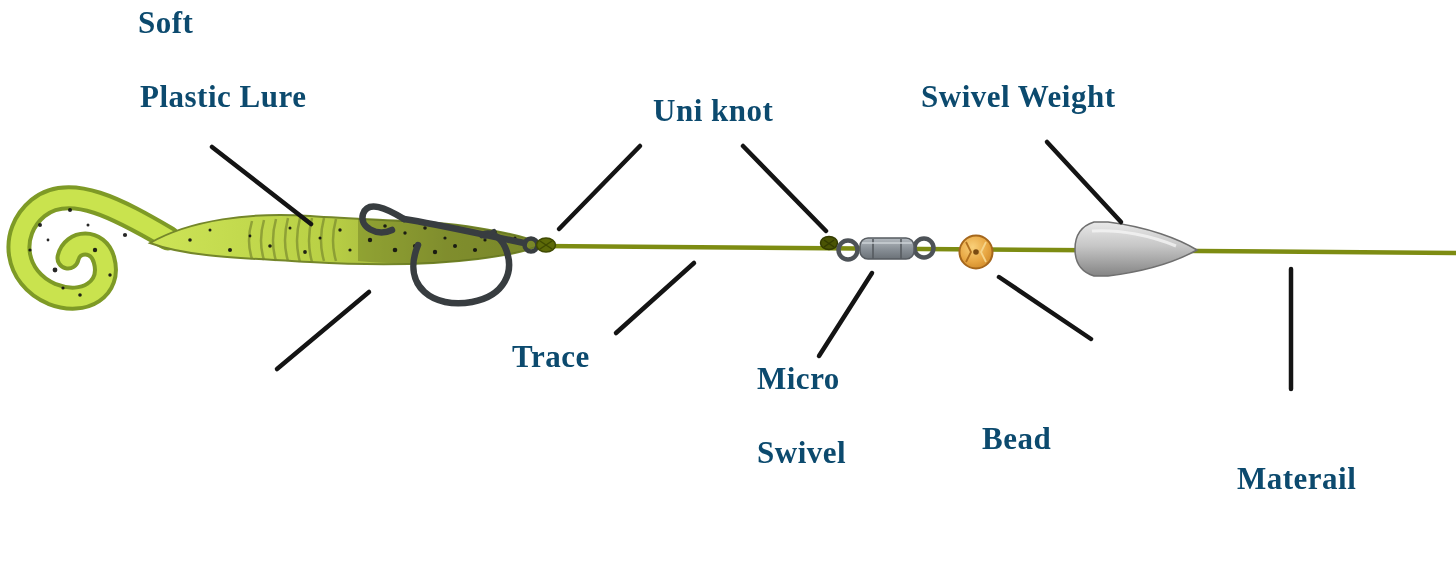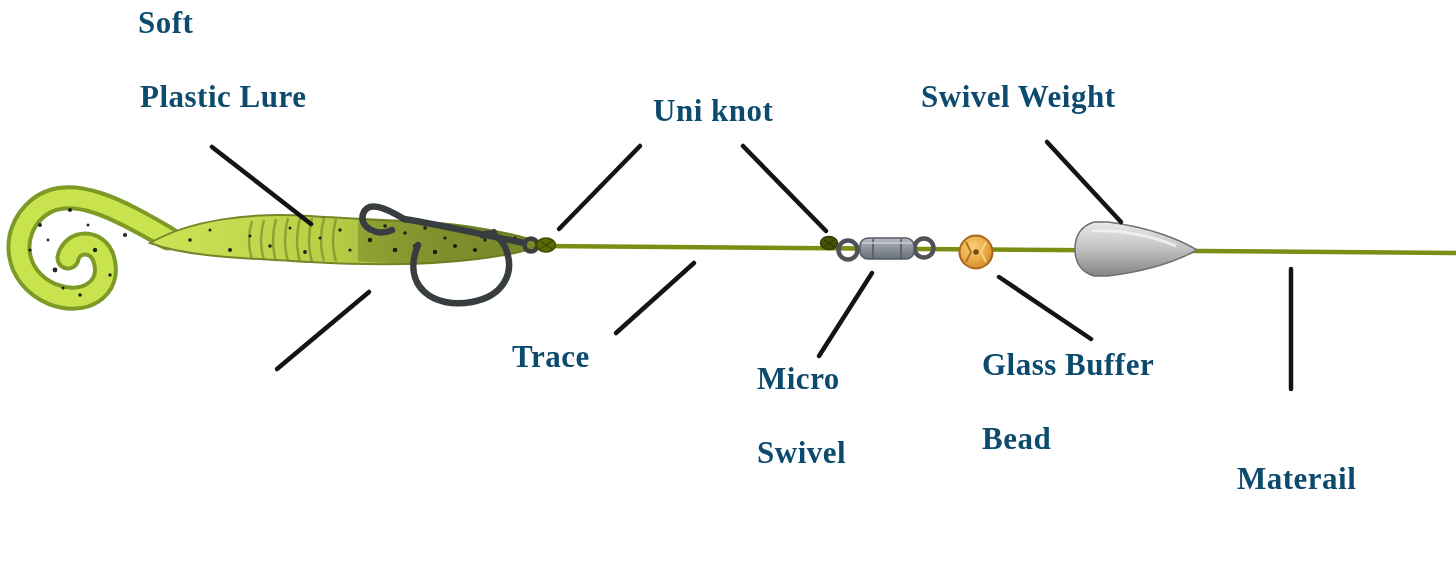--- a/index.html
+++ b/index.html
@@ -175,18 +175,17 @@
   <div class="label" style="left:653px; top:94px">Uni knot</div>
 
   <div class="label" style="left:921px; top:80px">Swivel Weight</div>
 
 
   <div class="label" style="left:512px; top:340px">Trace</div>
 
   <div class="label" style="left:757px; top:362px">Micro</div>
   <div class="label" style="left:757px; top:436px">Swivel</div>
 
-  <div class="label" style="left:982px; top:348px">Glass Buffer</div>
   <div class="label" style="left:982px; top:422px">Bead</div>
 
   <div class="label" style="left:1237px; top:462px">Materail</div>
 
 </div>
 
 </body></html>

